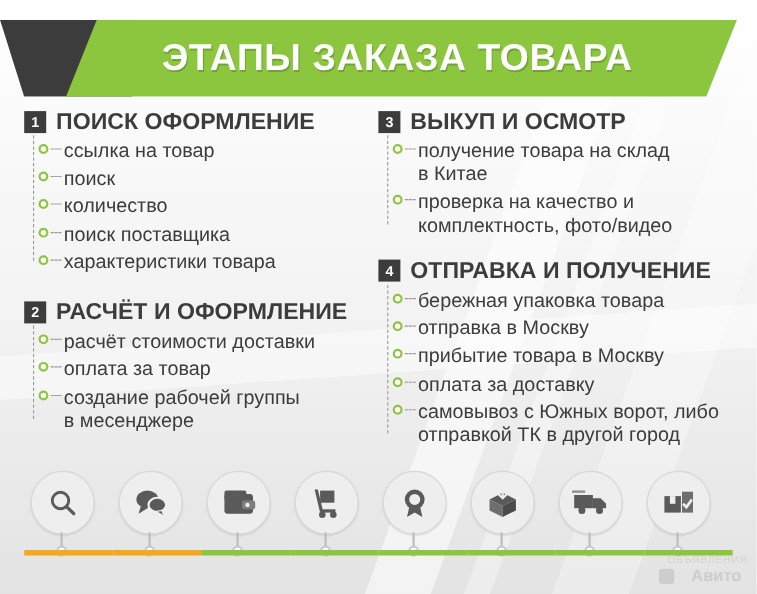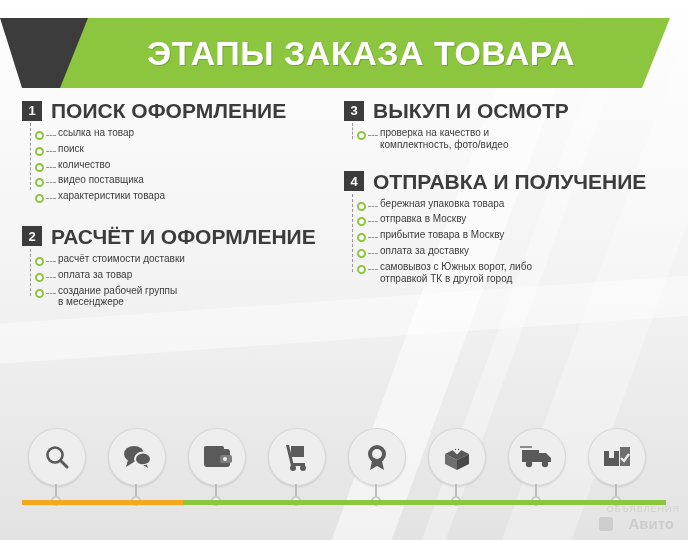--- a/index.html
+++ b/index.html
@@ -51,21 +51,21 @@
   .block-title{
     color:#3c3c3c;font-size:21px;font-weight:bold;white-space:nowrap;line-height:1;
   }
   .items{list-style:none;margin:0;padding:0 0 0 16px;position:relative;}
   .items:before{
     content:"";position:absolute;left:8px;top:-4px;bottom:12px;
     border-left:1px dashed #9a9a9a;
   }
   .item{
     position:relative;padding-left:20px;margin:0 0 4px 0;
-    color:#3c3c3c;font-size:10px;line-height:1.18;
+    color:#3c3c3c;font-size:18px;line-height:1.18;
   }
   .item:before{
     content:"";position:absolute;left:-3px;top:4px;width:9px;height:9px;border-radius:50%;
     background:#ffffff;border:2px solid #8cc63e;box-sizing:border-box;
   }
   .item:after{
     content:"";position:absolute;left:8px;top:8px;width:10px;height:0;border-top:1px dashed #9a9a9a;
   }
   .spacer-b2{height:20px;}
   .spacer-b4{height:16px;}
@@ -115,21 +115,21 @@
 
       <div class="block">
         <div class="block-head">
           <div class="num">1</div>
           <div class="block-title">ПОИСК ОФОРМЛЕНИЕ</div>
         </div>
         <ul class="items">
           <li class="item">ссылка на товар</li>
           <li class="item">поиск</li>
           <li class="item">количество</li>
-          <li class="item">видео поставщика</li>
+          <li class="item">поиск поставщика</li>
           <li class="item">характеристики товара</li>
         </ul>
       </div>
 
       <div class="spacer-b2"></div>
 
       <div class="block">
         <div class="block-head">
           <div class="num">2</div>
           <div class="block-title">РАСЧЁТ И ОФОРМЛЕНИЕ</div>
@@ -143,20 +143,21 @@
     </div>
 
     <div class="col col-right">
 
       <div class="block">
         <div class="block-head">
           <div class="num">3</div>
           <div class="block-title">ВЫКУП И ОСМОТР</div>
         </div>
         <ul class="items">
+          <li class="item">получение товара на склад<br>в Китае</li>
           <li class="item">проверка на качество и<br>комплектность, фото/видео</li>
         </ul>
       </div>
 
       <div class="spacer-b4"></div>
 
       <div class="block">
         <div class="block-head">
           <div class="num">4</div>
           <div class="block-title">ОТПРАВКА И ПОЛУЧЕНИЕ</div>

